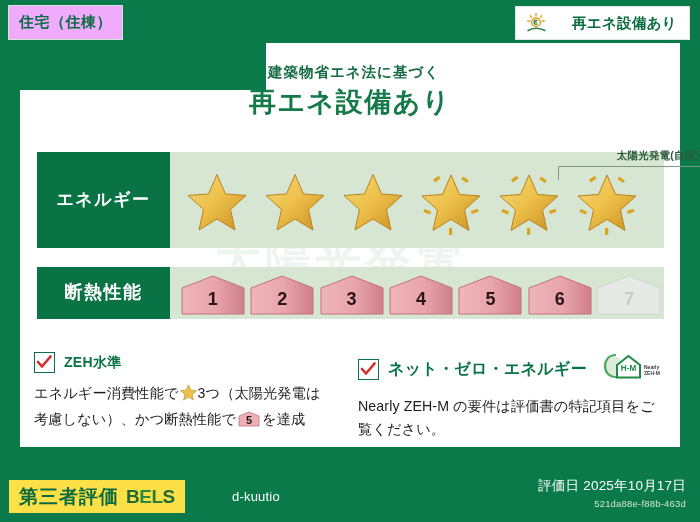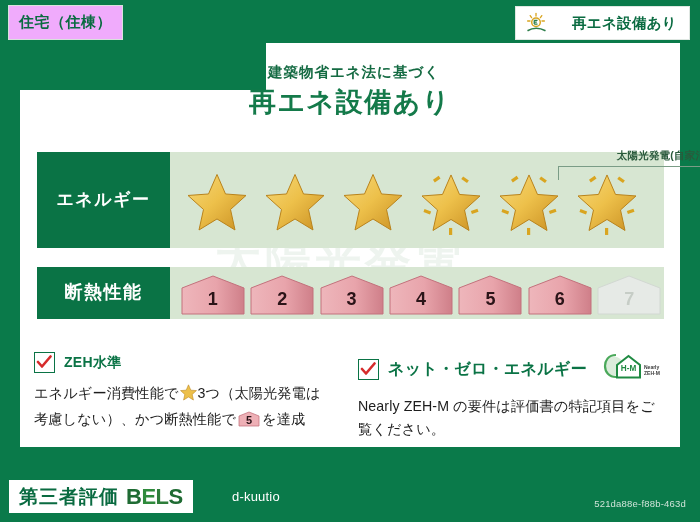--- a/index.html
+++ b/index.html
@@ -107,24 +107,24 @@
   }
   .badge5 .b5n{
     position:absolute;left:0;right:0;top:1px;text-align:center;
     font-size:11px;font-weight:bold;color:#2b1418;
   }
   .zehm-logo{display:inline-block;vertical-align:-9px;margin-left:5px;}
 
   
   .foot-left{
     position:absolute;left:9px;bottom:9px;height:33px;
-    background:#ffffff;display:flex;align-items:center;padding:0 10px;gap:7px;
+    background:#fde047;display:flex;align-items:center;padding:0 10px;gap:7px;
   }
   .foot-left .jp{font-size:19px;font-weight:bold;color:#0a6b41;letter-spacing:1px;}
-  .bels{font-size:22px;font-weight:bold;letter-spacing:-.5px;}
+  .bels{font-size:19px;font-weight:bold;letter-spacing:-.5px;}
   .bels .b1{color:#1f6b33;}
   .bels .b2{color:#2f8a3c;}
   .bels .b3{color:#2e7d3a;}
   .bels .b4{color:#1f6b33;}
   .foot-company{
     position:absolute;left:232px;bottom:18px;
     font-size:13px;color:#ffffff;letter-spacing:.2px;
   }
   .foot-right{position:absolute;right:14px;bottom:13px;text-align:right;}
   .foot-right .d1{font-size:13.5px;color:#ffffff;letter-spacing:.2px;}
@@ -350,16 +350,17 @@
     <div class="btext">Nearly ZEH-M の要件は評価書の特記項目をご覧ください。</div>
   </div>
 
   <div class="foot-left">
     <span class="jp">第三者評価</span>
     <span class="bels"><span class="b1">B</span><span class="b2">E</span><span class="b3">L</span><span class="b4">S</span></span>
   </div>
   <div class="foot-company">d-kuutio</div>
 
   <div class="foot-right">
+    <div class="d1">評価日 2025年10月17日</div>
     <div class="d2">521da88e-f88b-463d</div>
   </div>
 
 </div>
 
 </body></html>

